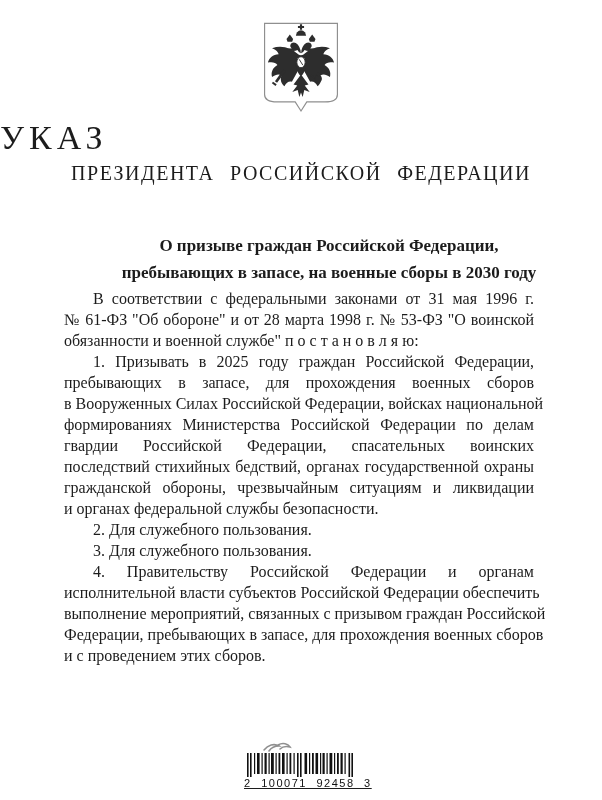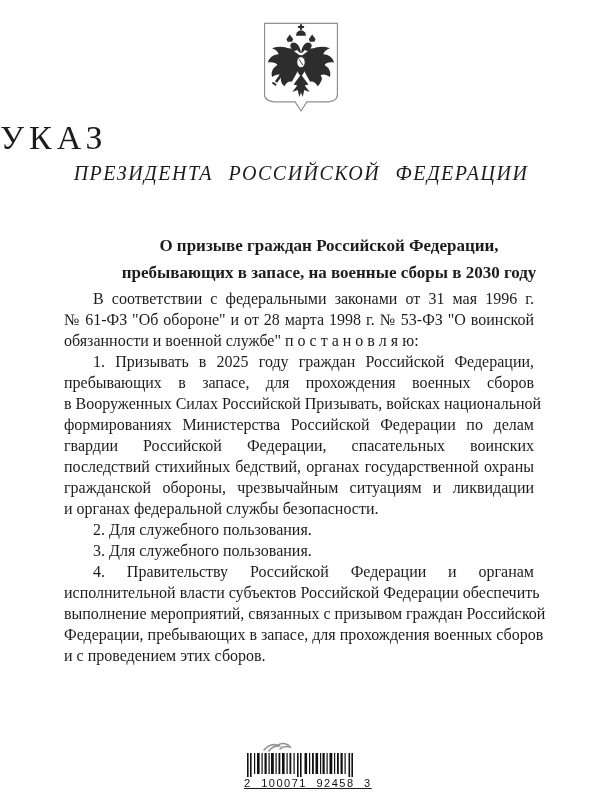--- a/index.html
+++ b/index.html
@@ -17,21 +17,21 @@
     width:84px;height:96px;
   }
   .kicker{
     position:absolute;top:119px;left:0;width:100%;
     margin:0;text-align:left;
     font-size:34px;font-weight:400;letter-spacing:5px;
   }
   .issuer{
     position:absolute;top:162px;left:0;width:100%;
     text-align:center;
-    font-size:20px;letter-spacing:1.5px;word-spacing:9px;font-style:italic;
+    font-size:20px;letter-spacing:1.5px;word-spacing:9px;
   }
   .doc-title{
     position:absolute;top:232px;left:12px;width:100%;
     text-align:center;
     font-size:17px;font-weight:700;line-height:27px;padding-left:16px;
   }
   .body-text{
     position:absolute;top:288px;left:64px;width:470px;
     font-size:16px;line-height:21px;
   }
@@ -105,21 +105,21 @@
 
     <div>
       <div class="jl first">В соответствии с федеральными законами от 31 мая 1996 г.</div>
       <div class="jl">№ 61-ФЗ "Об обороне" и от 28 марта 1998 г. № 53-ФЗ "О воинской</div>
       <div class="ll">обязанности и военной службе" п о с т а н о в л я ю:</div>
     </div>
 
     <div>
       <div class="jl first">1. Призывать в 2025 году граждан Российской Федерации,</div>
       <div class="jl">пребывающих в запасе, для прохождения военных сборов</div>
-      <div class="jl">в Вооруженных Силах Российской Призывать, войсках национальной</div>
+      <div class="jl">в Вооруженных Силах Российской Федерации, войсках национальной</div>
       <div class="jl">формированиях Министерства Российской Федерации по делам</div>
       <div class="jl">гвардии Российской Федерации, спасательных воинских</div>
       <div class="jl">последствий стихийных бедствий, органах государственной охраны</div>
       <div class="jl">гражданской обороны, чрезвычайным ситуациям и ликвидации</div>
       <div class="ll">и органах федеральной службы безопасности.</div>
     </div>
 
     <div class="ll first">2. Для служебного пользования.</div>
     <div class="ll first">3. Для служебного пользования.</div>
 

